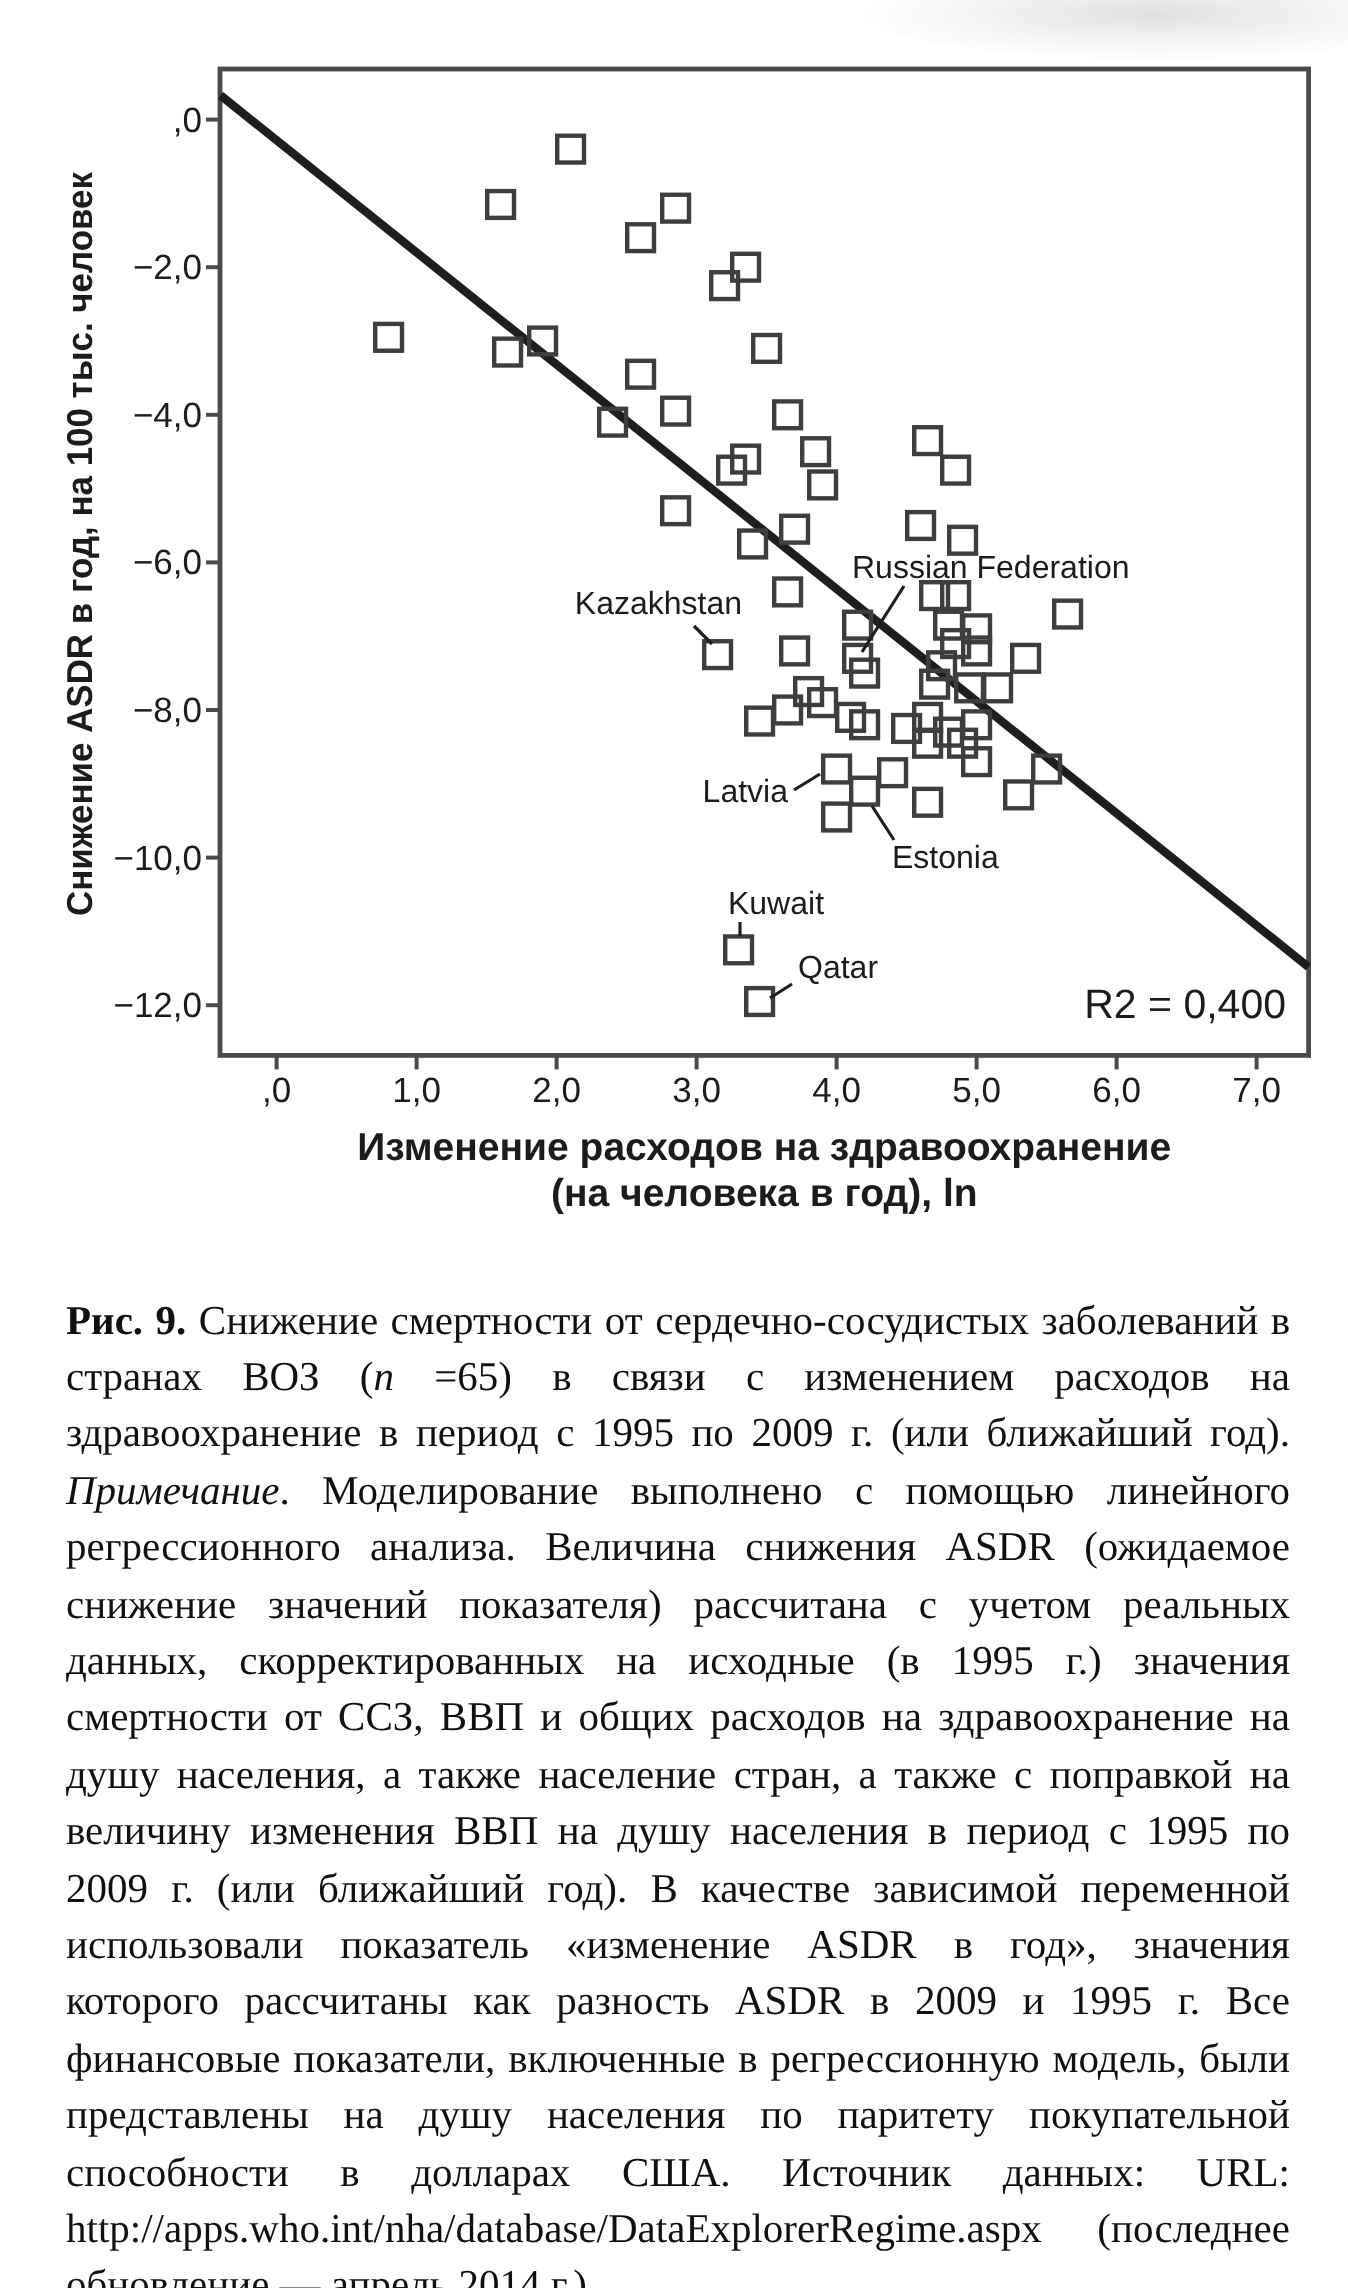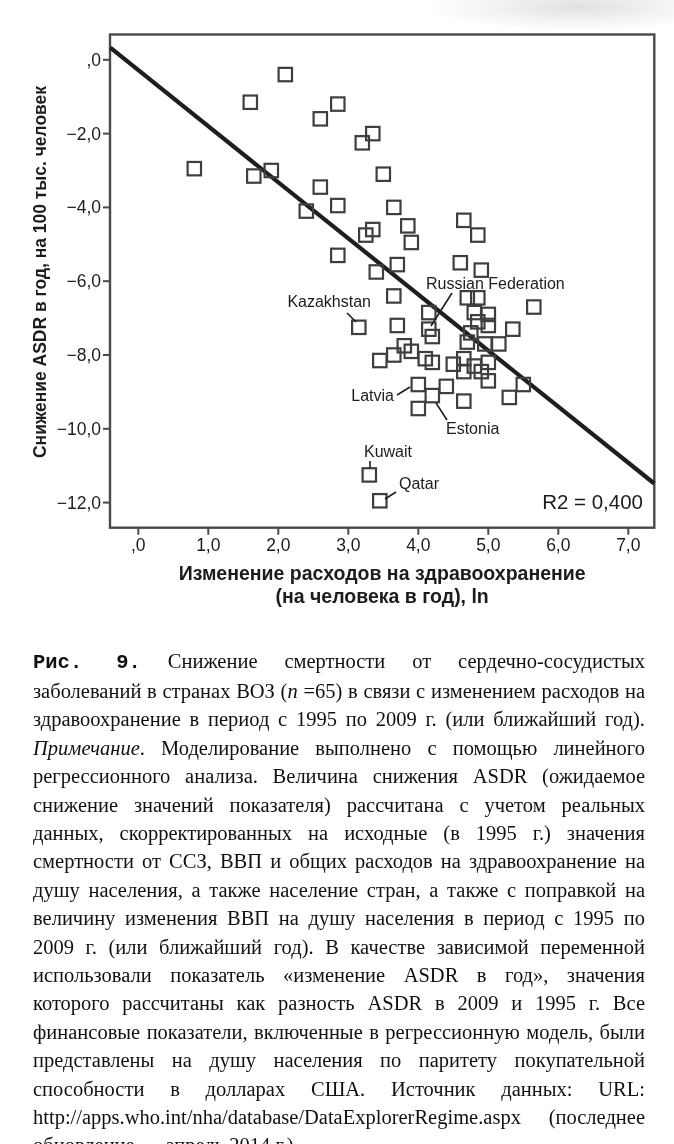--- a/index.html
+++ b/index.html
@@ -17,21 +17,21 @@
     pointer-events:none;
   }
   .chart-wrap{position:absolute;left:0;top:0;width:674px;height:620px;}
   svg text{font-family:"Liberation Sans",sans-serif;}
   .caption{
     position:absolute;left:33px;top:626px;width:612px;
     font-family:"Liberation Serif",serif;
     font-size:20.5px;line-height:28.4px;color:#101010;
     text-align:justify;
   }
-  .caption .seg-bold{font-weight:bold;font-family:Liberation Mono, monospace;}
+  .caption .seg-bold{font-weight:bold;}
   .caption .seg-italic{font-style:italic;}
 </style>
 </head>
 <body>
 
 <div class="page">
   <div class="scan-artifact"></div>
 
   <div class="chart-wrap">
     <svg id="chart-svg" width="674" height="620" viewBox="0 0 674 620">

